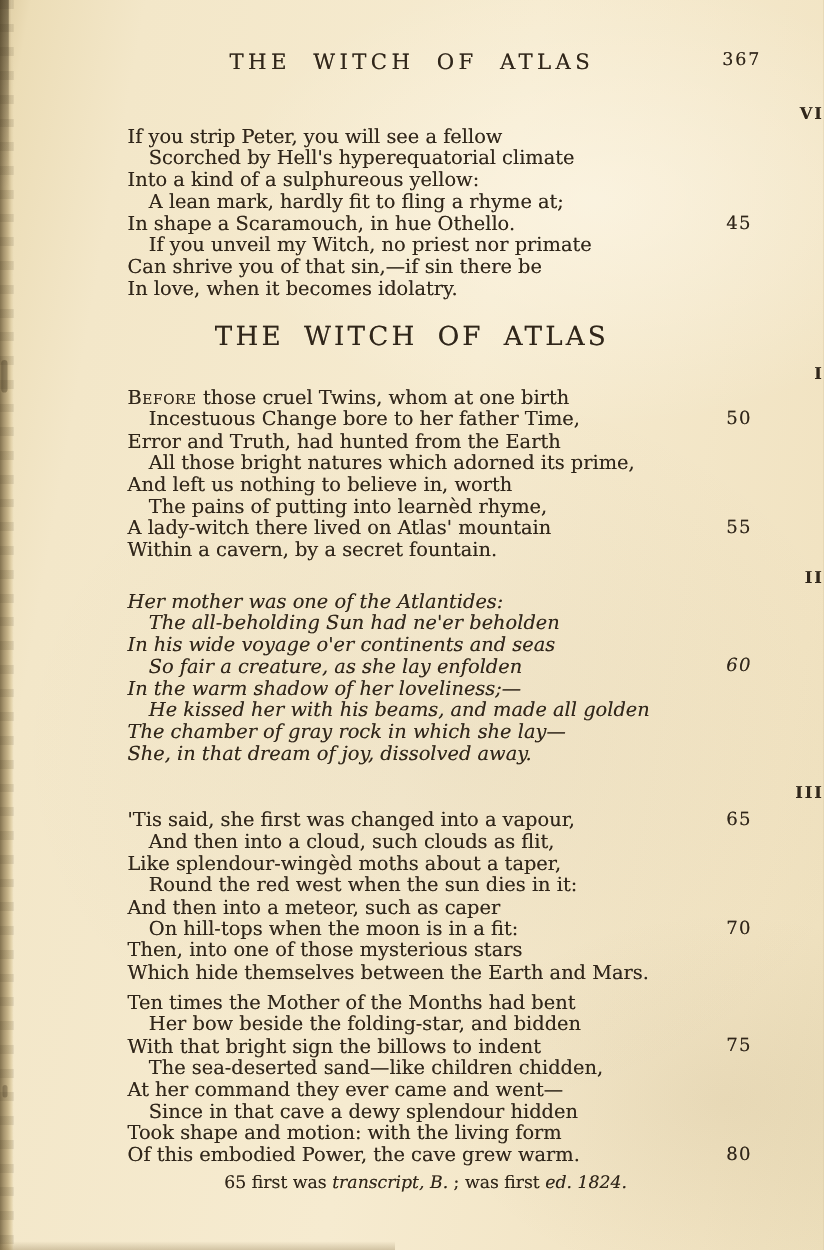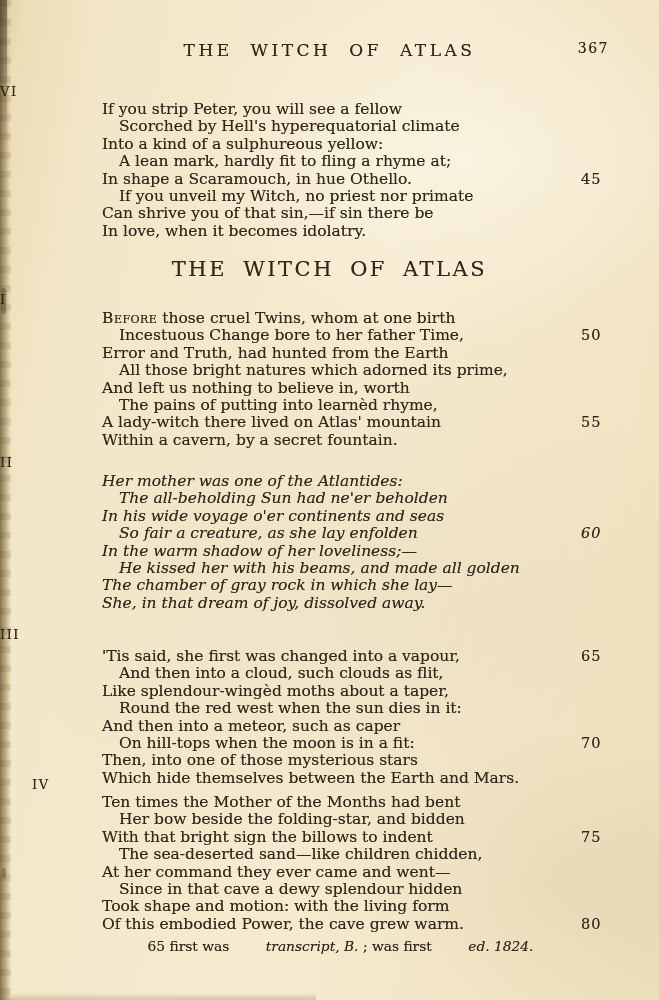--- a/index.html
+++ b/index.html
@@ -66,23 +66,23 @@
     position: absolute; left: 0;
     width: 659px;
     text-align: center;
     font-size: 21px;
     letter-spacing: 2.5px;
     word-spacing: 7px;
   }
   .stanza-number {
     position: absolute; left: 0;
     width: 659px;
-    text-align: left;
+    text-align: right;
     font-size: 13px;
-    font-weight: normal;
+    font-weight: bold;
     letter-spacing: 1.5px;
   }
   .stanza {
     position: absolute; left: 0;
     width: 659px;
   }
   .line {
     position: relative;
     height: 17.4px;
     line-height: 17.4px;
@@ -98,21 +98,21 @@
     letter-spacing: 1px;
   }
   .lead { font-variant: small-caps; letter-spacing: 0.5px; }
   .footnote {
     position: absolute; top: 938px; left: 0;
     width: 659px;
     text-align: center;
     font-size: 13.8px;
     transform: translateX(11px);
   }
-  .fn-italic { font-style: italic; margin-left: 32px; }
+  .fn-italic { font-style: italic; }
 </style>
 </head>
 <body>
 
 <div class="page">
   <div class="binding-edge"></div>
   <div class="edge-blotch-top"></div>
   <div class="edge-speck-1"></div>
   <div class="edge-speck-2"></div>
   <div class="bottom-shade"></div>

